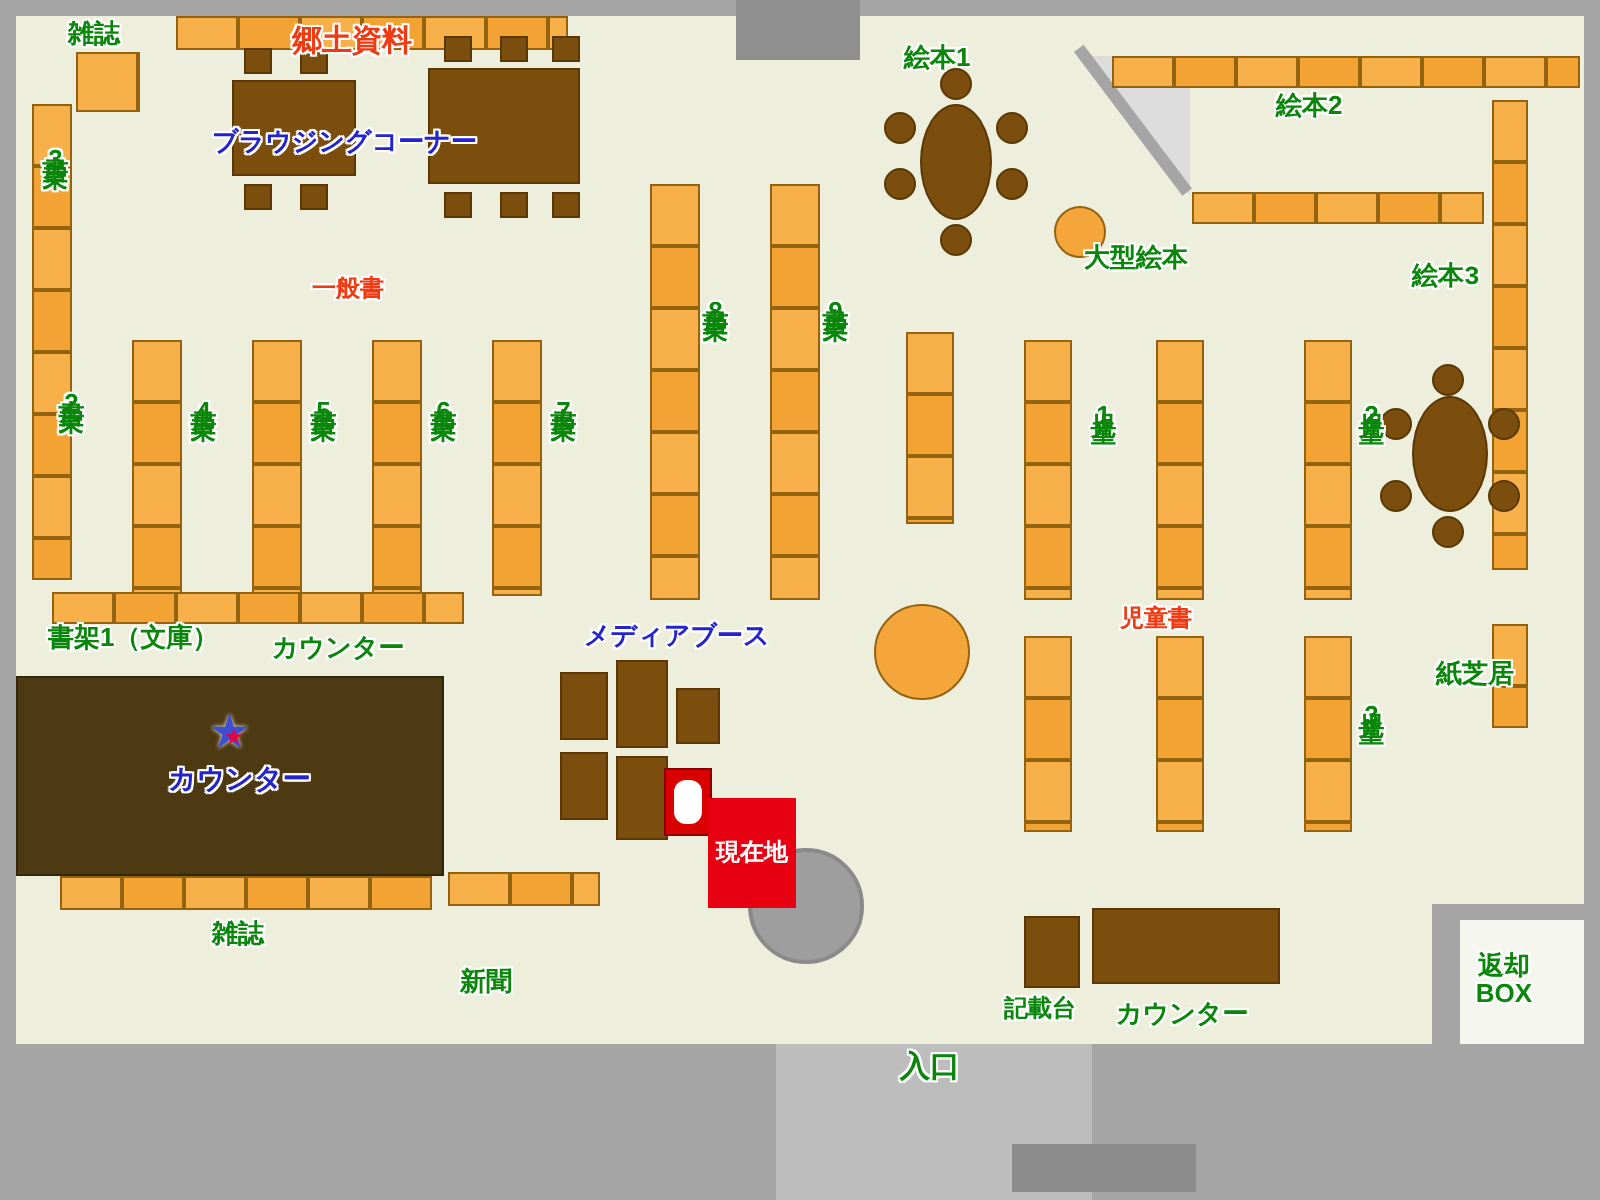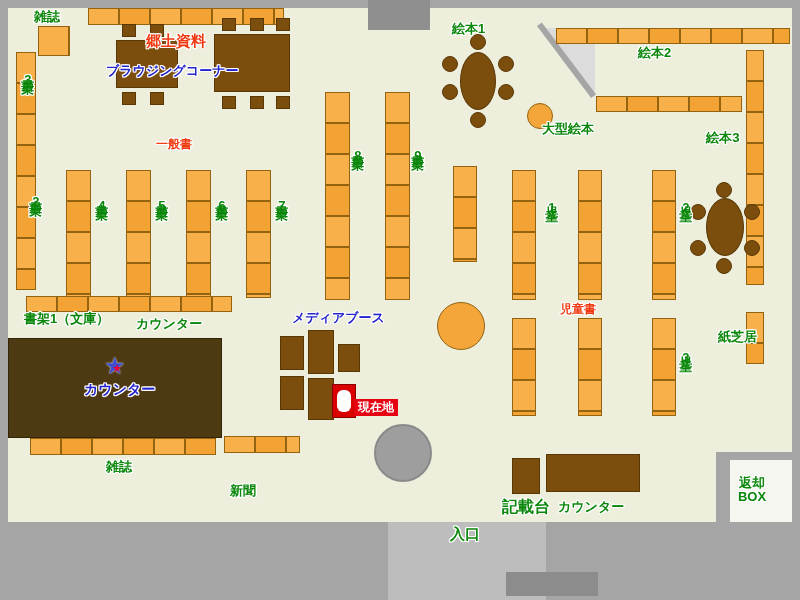--- a/index.html
+++ b/index.html
@@ -27,24 +27,24 @@
   .pillar{position:absolute;border-radius:50%;background:#9E9E9E;border:2px solid #8A8A8A;box-sizing:border-box;z-index:12;}
   .booth-red{position:absolute;background:#D90000;border:1px solid #8A0000;box-sizing:border-box;z-index:13;}
   .booth-red .inner{position:absolute;left:4px;right:4px;top:5px;bottom:5px;background:#FFFFFF;border-radius:6px;}
 
   .lbl{position:absolute;font-weight:bold;white-space:nowrap;z-index:30;line-height:1.1;
        text-shadow:-1px -1px 0 #fff,1px -1px 0 #fff,-1px 1px 0 #fff,1px 1px 0 #fff,
                    -1px 0 0 #fff,1px 0 0 #fff,0 -1px 0 #fff,0 1px 0 #fff;}
   .g{color:#0A870A;font-size:13px;}
   .r{color:#F03A12;font-size:12px;}
   .b{color:#2424CC;font-size:13px;}
-  .s12{font-size:16px;} .s14{font-size:14px;} .s15{font-size:15px;}
+  .s12{font-size:12px;} .s14{font-size:14px;} .s15{font-size:15px;}
   .vert{writing-mode:vertical-rl;text-orientation:upright;letter-spacing:2px;}
   .badge{position:absolute;background:#E60012;color:#fff;font-size:12px;font-weight:bold;
-         padding:0 4px;z-index:40;}
+         padding:19px 4px;z-index:40;}
   .star-outer{position:absolute;color:#3D4FD0;font-size:24px;z-index:31;text-shadow:0 0 2px #fff;}
   .star-inner{position:absolute;color:#E8003D;font-size:11px;z-index:32;}
   .center{text-align:center;}
 </style>
 </head>
 <body>
 
 <div class="map">
 
   <div class="floor" style="left:8px;top:8px;width:784px;height:514px;"></div>
@@ -124,21 +124,21 @@
     <div class="inner"></div>
   </div>
 
   <div class="tbl" style="left:512px;top:458px;width:28px;height:36px;"></div>
   <div class="tbl" style="left:546px;top:454px;width:94px;height:38px;"></div>
 
   <div class="star-outer" style="left:104px;top:352px;">★</div>
   <div class="star-inner" style="left:112px;top:362px;">★</div>
 
   <div class="lbl g" style="left:34px;top:10px;">雑誌</div>
-  <div class="lbl r s15" style="left:146px;top:13px;margin-top:20px;">郷土資料</div>
+  <div class="lbl r s15" style="left:146px;top:13px;">郷土資料</div>
   <div class="lbl b" style="left:106px;top:64px;">ブラウジングコーナー</div>
   <div class="lbl r" style="left:156px;top:138px;">一般書</div>
 
   <div class="lbl g vert" style="left:20px;top:68px;">書架3</div>
   <div class="lbl g vert" style="left:28px;top:190px;">書架2</div>
   <div class="lbl g vert" style="left:94px;top:194px;">書架4</div>
   <div class="lbl g vert" style="left:154px;top:194px;">書架5</div>
   <div class="lbl g vert" style="left:214px;top:194px;">書架6</div>
   <div class="lbl g vert" style="left:274px;top:194px;">書架7</div>
   <div class="lbl g vert" style="left:350px;top:144px;">書架8</div>

